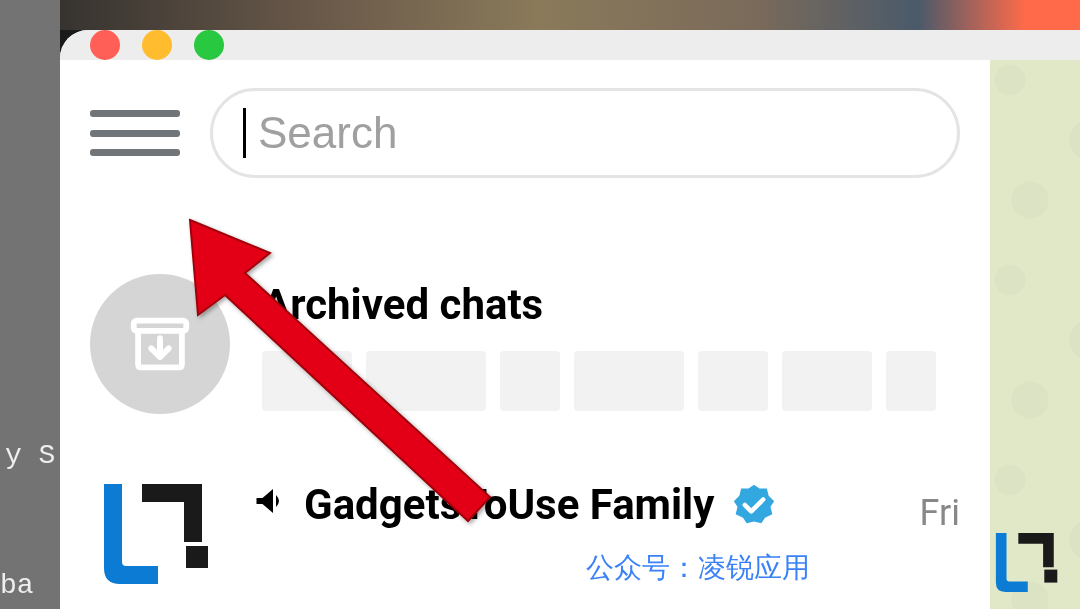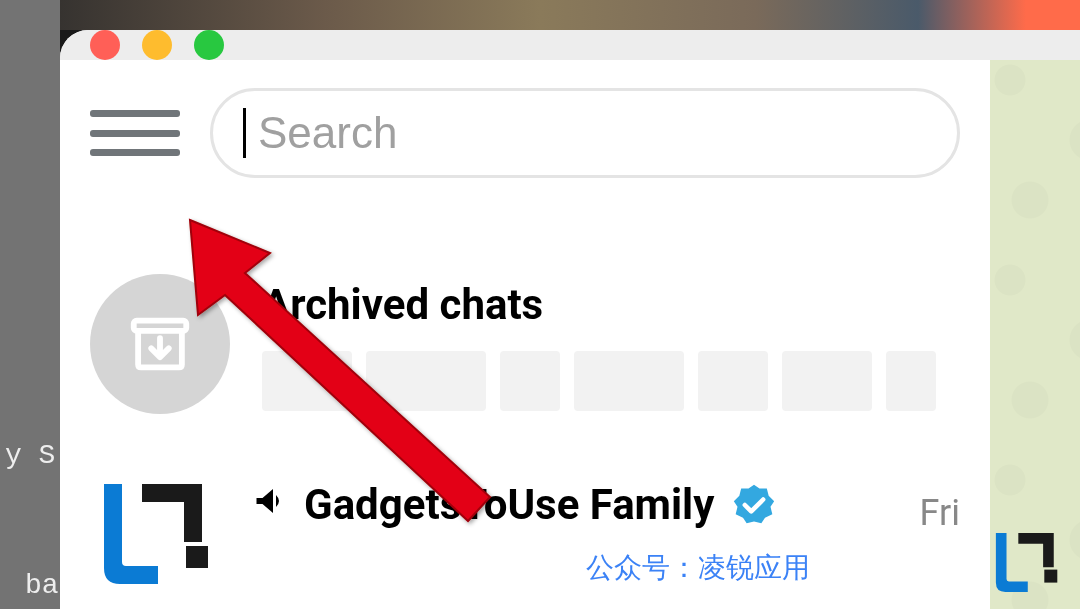--- a/index.html
+++ b/index.html
@@ -28,21 +28,21 @@
       width: 60px;
       height: 100%;
       background: #737373;
       color: #ddd;
       font-size: 28px;
       padding-top: 340px;
       padding-left: 8px;
       font-family: Liberation Mono, monospace;
     }
     .bg-left .txt1 { position: absolute; top: 440px; left: 5px; color: #eee; }
-    .bg-left .txt2 { position: absolute; top: 570px; left: 0px; color: #eee; padding-left: 25px; }
+    .bg-left .txt2 { position: absolute; top: 570px; left: 0px; color: #eee; }
 
     .app-window {
       position: absolute;
       top: 30px;
       left: 60px;
       right: 0;
       bottom: 0;
       background: #ededed;
       border-radius: 28px 0 0 0;
       overflow: hidden;

